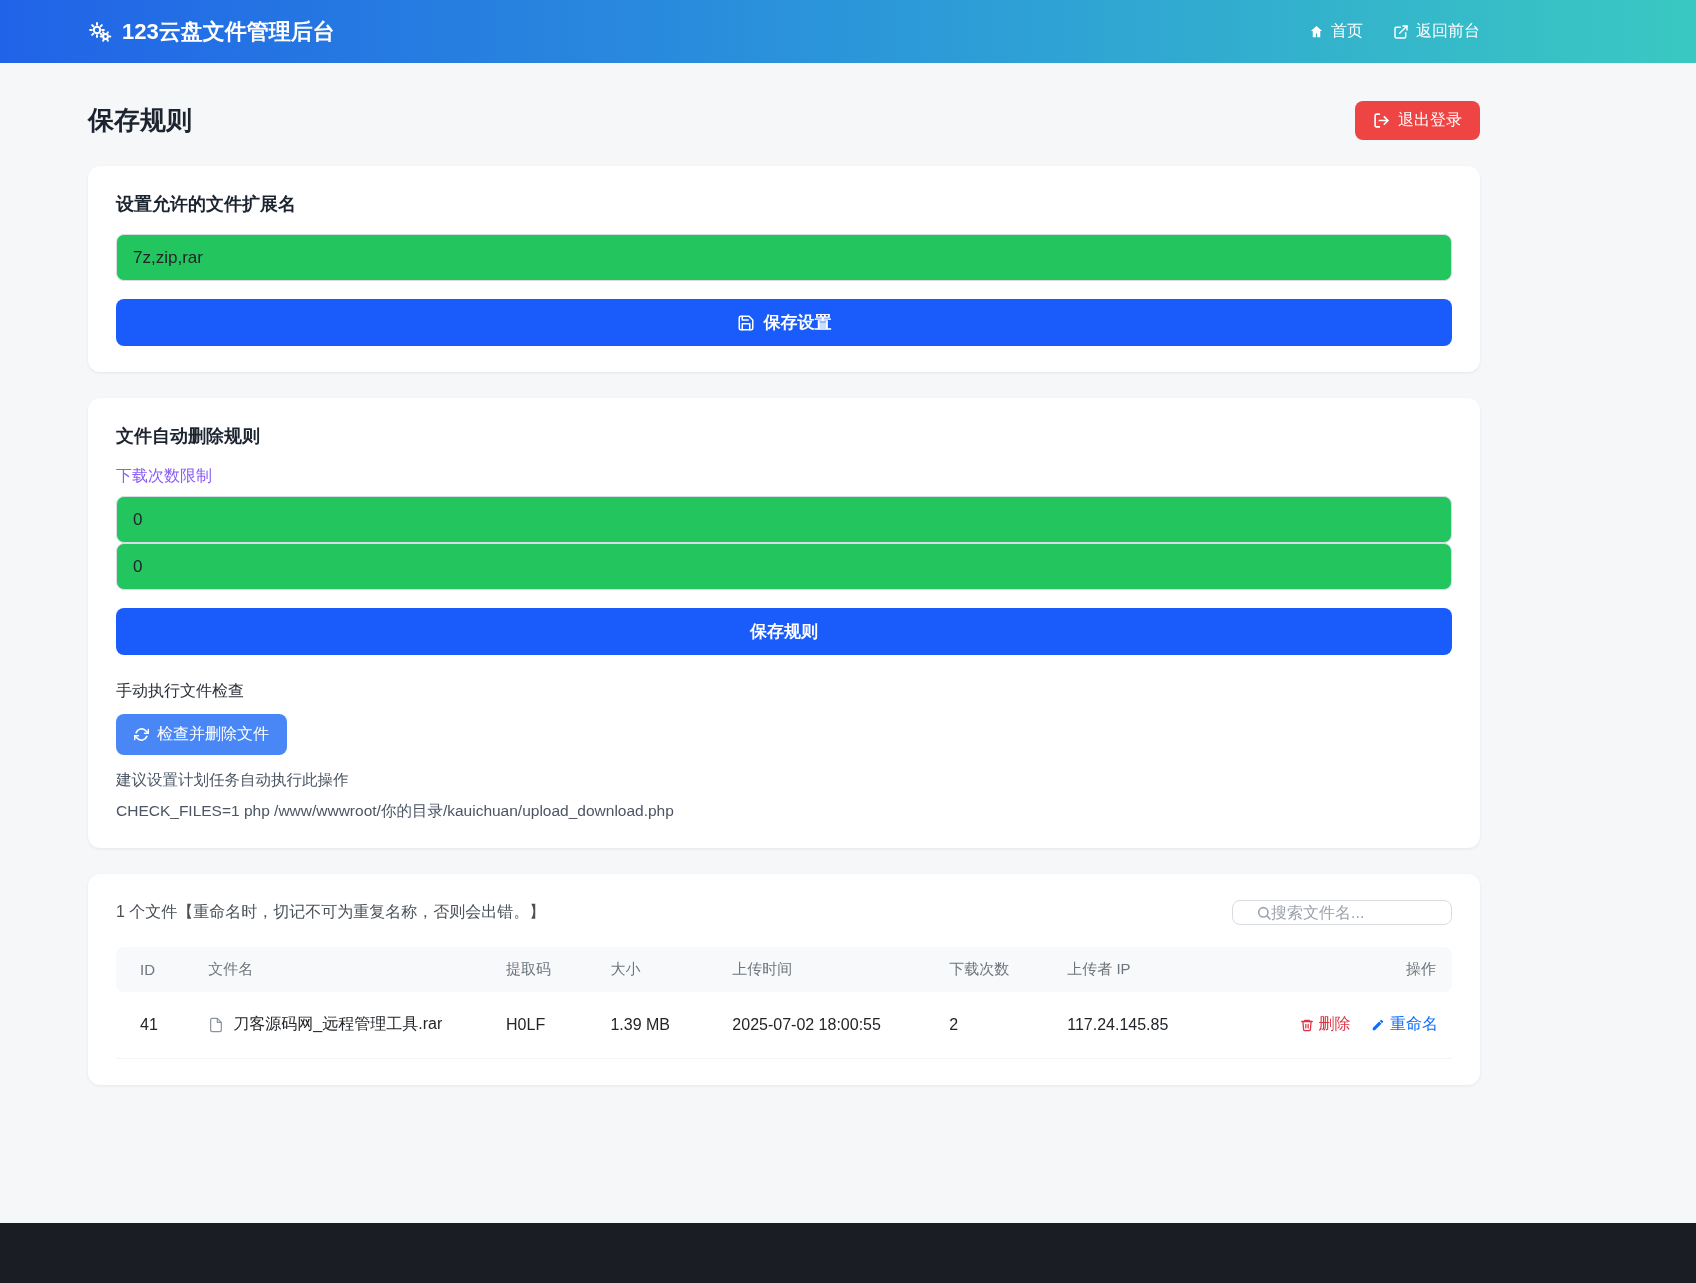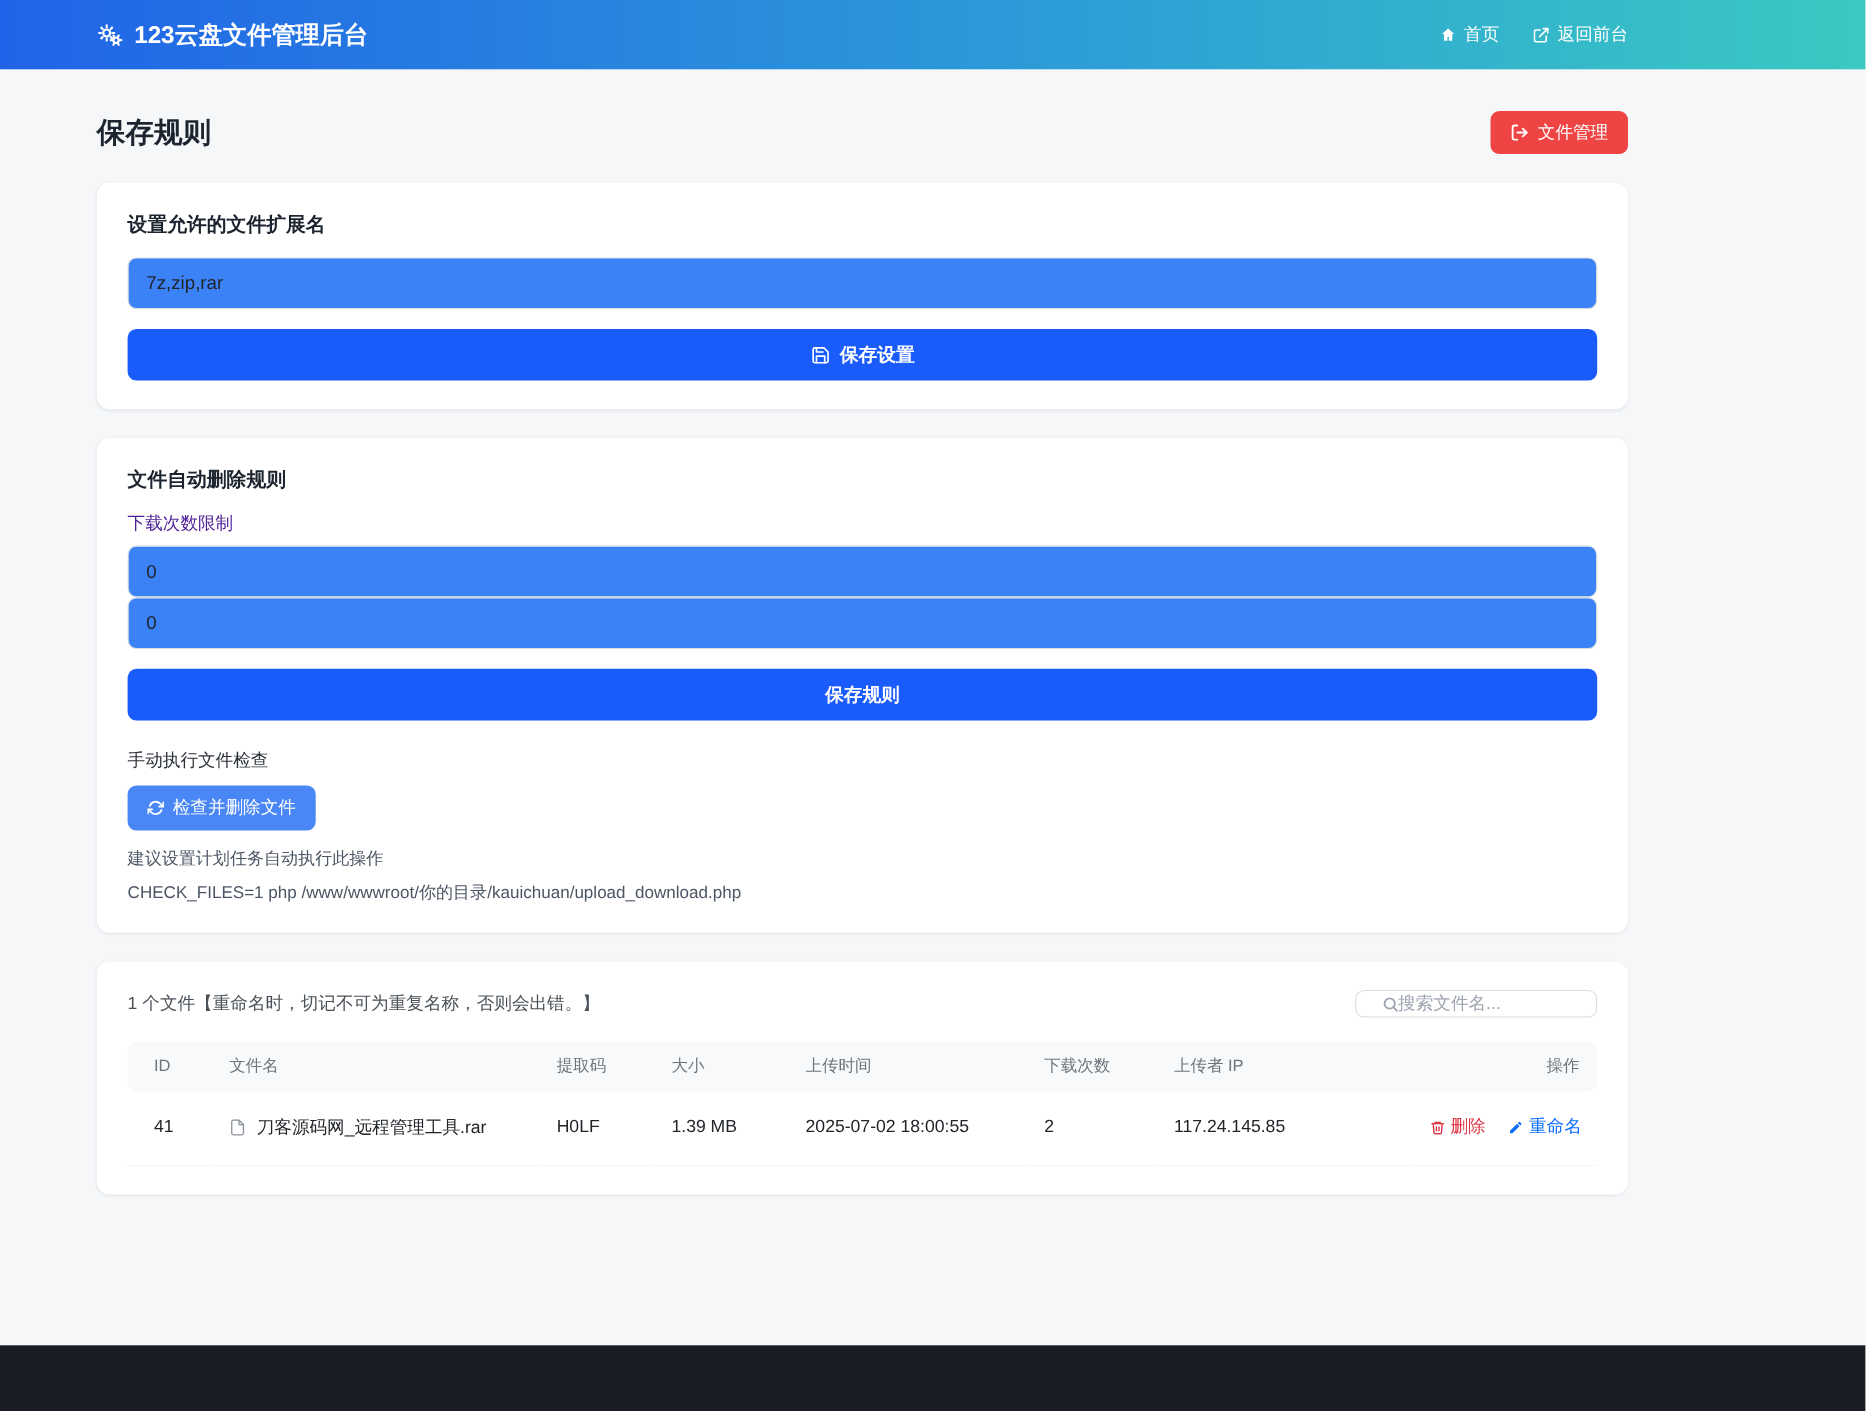--- a/index.html
+++ b/index.html
@@ -34,29 +34,29 @@
   }
 
   
   .card {
     background:#fff; border-radius:12px; padding:26px 28px; margin-bottom:26px;
     box-shadow:0 1px 3px rgba(20,30,50,.07);
   }
   .card-heading { margin:0 0 18px; font-size:18px; font-weight:bold; color:#1c2430; }
   .text-input {
     width:100%; height:47px; border:1px solid #d9dde2; border-radius:8px;
-    padding:0 16px; font-size:17px; color:#212529; font-family:inherit; background:#3b82f6;
+    padding:0 16px; font-size:17px; color:#212529; font-family:inherit; background:#22c55e;
   }
   .btn-primary {
     width:100%; height:47px; margin-top:18px;
     background:#1a5cfb; color:#ffffff; border:none; border-radius:8px;
     font-size:17px; font-weight:600; font-family:inherit; cursor:pointer;
     display:flex; align-items:center; justify-content:center; gap:9px;
   }
-  .field-label { font-size:16px; color:#4c1d95; margin:16px 0 9px; }
+  .field-label { font-size:16px; color:#8b5cf6; margin:16px 0 9px; }
   .field-label.first { margin-top:0; }
   .manual-label { font-size:16px; color:#2b3138; margin-top:26px; }
   .btn-check {
     margin-top:12px; display:inline-flex; align-items:center; gap:8px;
     background:#4a87f6; color:#fff; border:none; border-radius:8px;
     padding:10px 18px; font-size:16px; font-family:inherit; cursor:pointer;
   }
   .tip { margin:15px 0 0; font-size:15.5px; color:#4b5563; }
   .tip-cmd { margin:10px 0 0; font-size:15.5px; color:#4b5563; }
 
@@ -135,21 +135,21 @@
   <div class="page-header">
     <h1 class="page-title">保存规则</h1>
     <button class="logout-btn">
       <span style="display:inline-flex;">
         <svg width="17" height="17" viewBox="0 0 24 24" fill="none" stroke="#fff" stroke-width="2.4" stroke-linecap="round" stroke-linejoin="round">
           <path d="M9 21H5a2 2 0 0 1-2-2V5a2 2 0 0 1 2-2h4"></path>
             <path d="M16 17l5-5-5-5"></path>
             <path d="M21 12H9"></path>
         </svg>
       </span>
-      <span>文件管理</span>
+      <span>退出登录</span>
     </button>
   </div>
 
   <section class="card">
     <h2 class="card-heading">设置允许的文件扩展名</h2>
     <input class="text-input" type="text" value="7z,zip,rar" style="">
     <button class="btn-primary">
       <span style="display:inline-flex;">
         <svg width="18" height="18" viewBox="0 0 24 24" fill="none" stroke="#fff" stroke-width="2" stroke-linecap="round" stroke-linejoin="round">
           <path d="M19 21H5a2 2 0 0 1-2-2V5a2 2 0 0 1 2-2h11l5 5v11a2 2 0 0 1-2 2z"></path>

